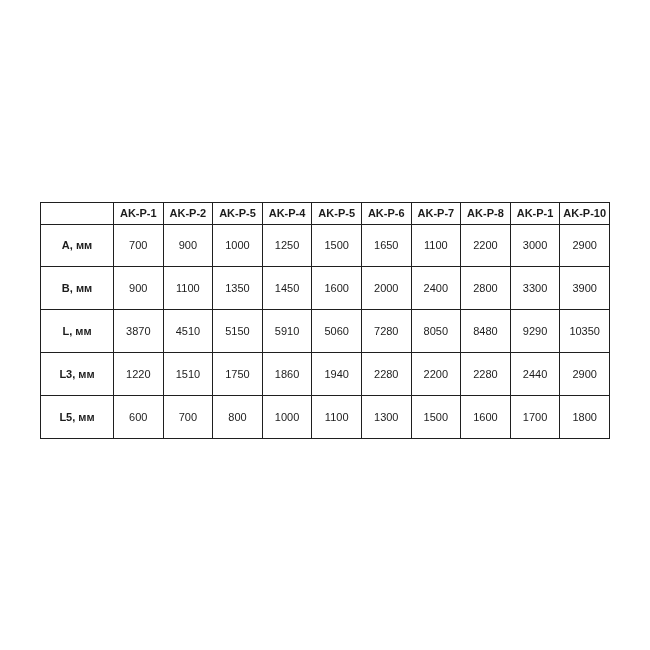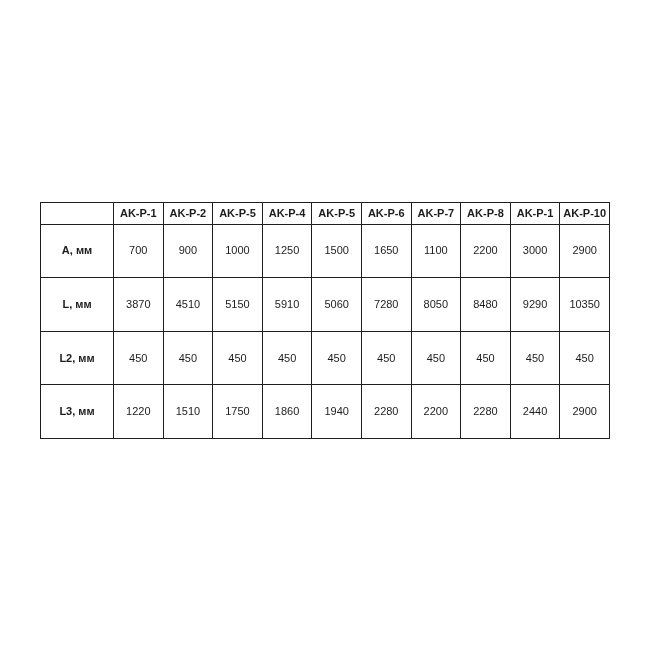--- a/index.html
+++ b/index.html
@@ -80,52 +80,65 @@
         <td>1000</td>
         <td>1250</td>
         <td>1500</td>
         <td>1650</td>
         <td>1100</td>
         <td>2200</td>
         <td>3000</td>
         <td>2900</td>
       </tr>
       <tr>
+        <th>В, мм</th>
+        <td>900</td>
+        <td>1100</td>
+        <td>1350</td>
+        <td>1450</td>
+        <td>1600</td>
+        <td>2000</td>
+        <td>2400</td>
+        <td>2800</td>
+        <td>3300</td>
+        <td>3900</td>
+      </tr>
+      <tr>
         <th>L, мм</th>
         <td>3870</td>
         <td>4510</td>
         <td>5150</td>
         <td>5910</td>
         <td>5060</td>
         <td>7280</td>
         <td>8050</td>
         <td>8480</td>
         <td>9290</td>
         <td>10350</td>
-      </tr>
-      <tr>
-        <th>L2, мм</th>
-        <td>450</td>
-        <td>450</td>
-        <td>450</td>
-        <td>450</td>
-        <td>450</td>
-        <td>450</td>
-        <td>450</td>
-        <td>450</td>
-        <td>450</td>
-        <td>450</td>
       </tr>
       <tr>
         <th>L3, мм</th>
         <td>1220</td>
         <td>1510</td>
         <td>1750</td>
         <td>1860</td>
         <td>1940</td>
         <td>2280</td>
         <td>2200</td>
         <td>2280</td>
         <td>2440</td>
         <td>2900</td>
       </tr>
+      <tr>
+        <th>L5, мм</th>
+        <td>600</td>
+        <td>700</td>
+        <td>800</td>
+        <td>1000</td>
+        <td>1100</td>
+        <td>1300</td>
+        <td>1500</td>
+        <td>1600</td>
+        <td>1700</td>
+        <td>1800</td>
+      </tr>
     </tbody>
 </table>
 
 </body></html>

